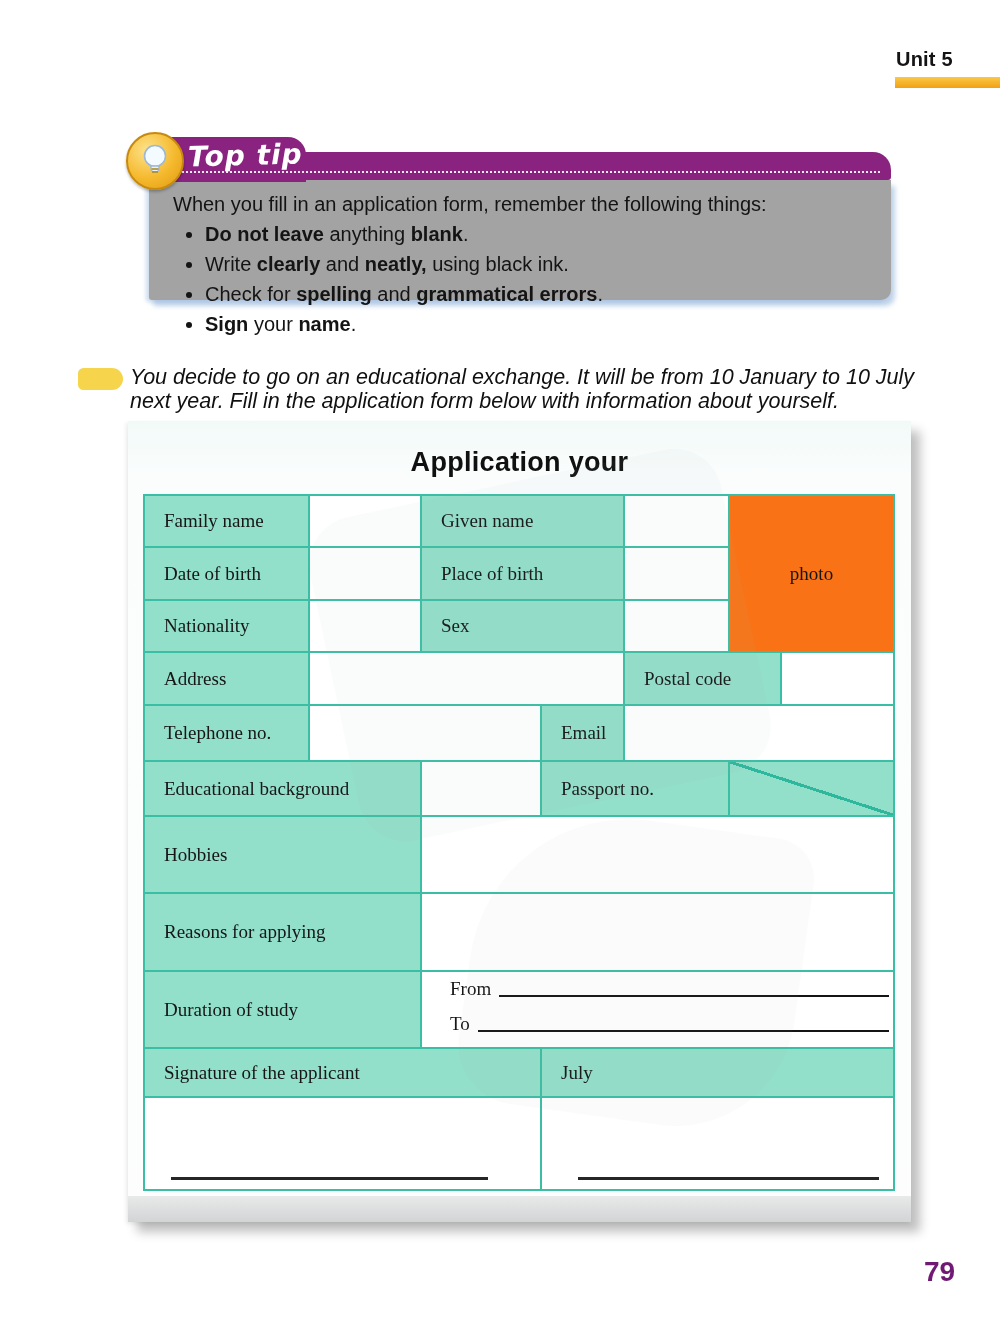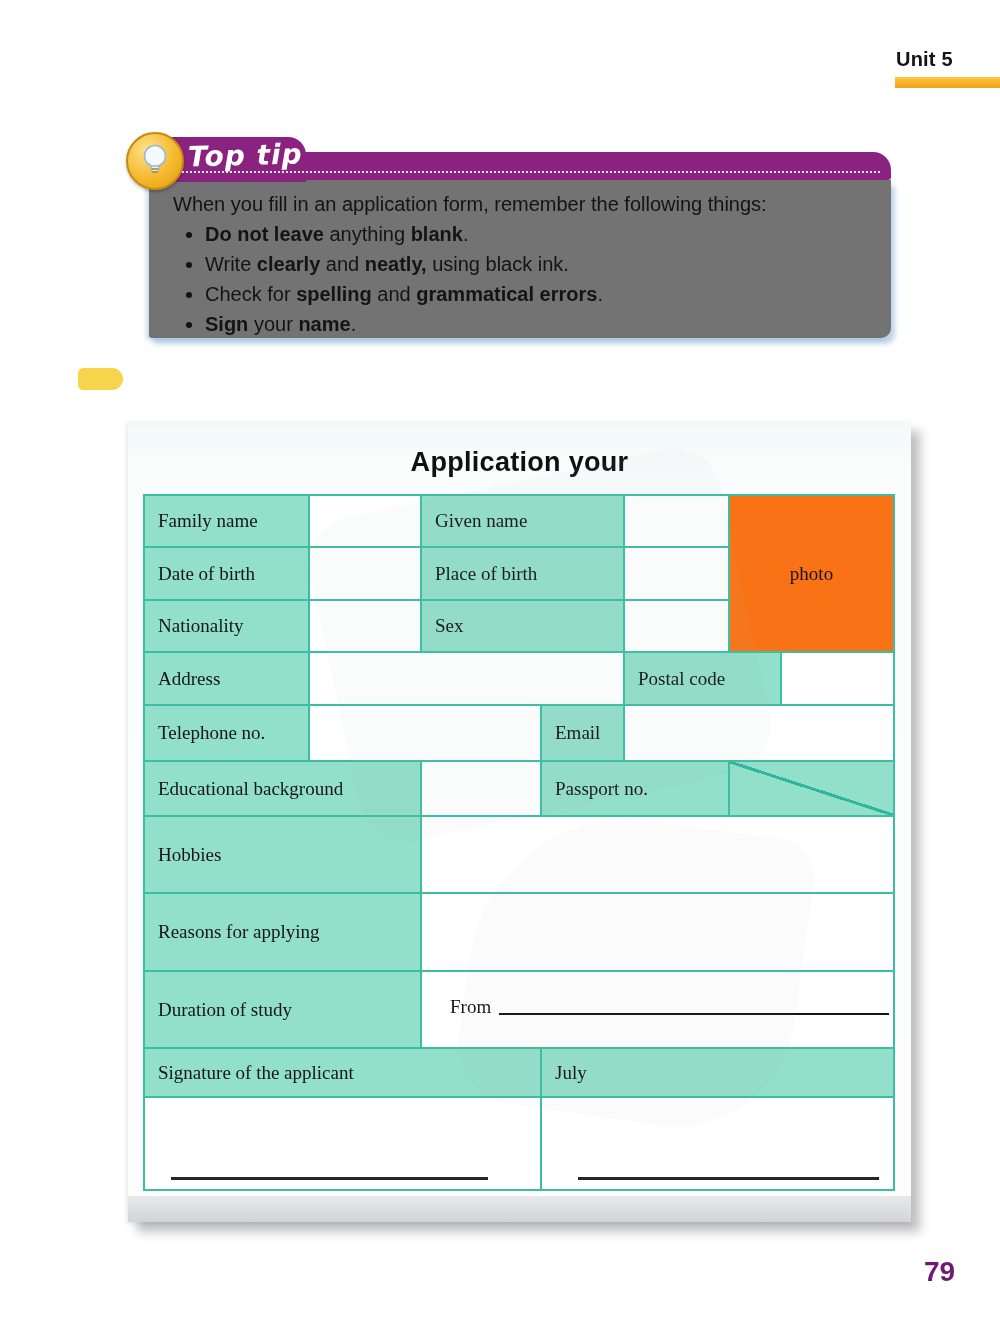--- a/index.html
+++ b/index.html
@@ -22,22 +22,22 @@
              border-top:2px dotted rgba(255,255,255,.9); z-index:4; }
   .tip-title { position:absolute; left:188px; top:139px; z-index:5;
              font-family:"DejaVu Sans", sans-serif; font-style:italic; font-weight:700;
              font-size:28px; color:#ffffff; letter-spacing:1px; transform:rotate(-1.5deg); }
   .bulb-badge { position:absolute; left:126px; top:132px; width:54px; height:54px; border-radius:50%;
              background:radial-gradient(circle at 35% 30%, #fde28a, #f5b92e 55%, #df9a10);
              border:2px solid #c78a0e; z-index:6; display:flex; align-items:center; justify-content:center;
              box-shadow:0 2px 3px rgba(0,0,0,.25); }
 
   
-  .tip-box { position:absolute; left:149px; top:180px; width:742px; height:158px;
-             background:#737373; border-radius:0 0 10px 3px; z-index:1;
+  .tip-box { position:absolute; left:149px; top:180px; width:742px; height:120px;
+             background:#a3a3a3; border-radius:0 0 10px 3px; z-index:1;
              box-shadow:-3px 2px 4px rgba(140,175,215,.45), 4px 6px 5px rgba(140,175,215,.55); }
   .tip-intro { margin:13px 0 0 24px; font-size:20px; color:#141414; }
   .tip-list { margin:7px 0 0 0; padding-left:56px; }
   .tip-list li { font-size:20px; color:#141414; margin-bottom:7px; }
   .tip-list b { font-weight:700; }
 
   
   .ex-marker { position:absolute; left:78px; top:368px; width:45px; height:22px;
              background:#f6d44b; border-radius:6px 12px 12px 6px; }
   .instr { position:absolute; left:130px; top:365px; width:800px; margin:0;
@@ -52,21 +52,21 @@
   .form-title { position:absolute; top:26px; left:0; width:100%; margin:0; text-align:center;
           font-size:27px; font-weight:800; color:#101010; letter-spacing:.3px; }
 
   .grid { position:absolute; left:15px; top:73px; width:750px; height:695px;
           display:grid;
           grid-template-columns:165px 112px 120px 83px 105px 52px 113px;
           grid-template-rows:52px 53px 52px 53px 56px 55px 77px 78px 77px 49px 93px;
           border:1px solid #3bbfa4; background:#ffffff; }
   .cell { border:1px solid #3bbfa4; display:flex; align-items:center;
           font-family:"Liberation Serif", serif; font-size:19px; color:#161616; }
-  .lbl   { background:#92dfca; padding-left:13px; }
+  .lbl   { background:#92dfca; padding-left:19px; }
   .blank { background:#ffffff; }
   .photo { background:#f97316; justify-content:center; }
   .diag  { background:
              linear-gradient(to top right,
                rgba(0,0,0,0) calc(50% - 1.5px), #2fb79d calc(50% - 1.5px),
                #2fb79d calc(50% + 1.5px), rgba(0,0,0,0) calc(50% + 1.5px)),
              #92dfca; }
 
   .r1{grid-row:1}.r2{grid-row:2}.r3{grid-row:3}.r4{grid-row:4}.r5{grid-row:5}.r6{grid-row:6}
   .r7{grid-row:7}.r8{grid-row:8}.r9{grid-row:9}.r10{grid-row:10}.r11{grid-row:11}
@@ -119,20 +119,24 @@
     <p class="tip-intro">When you fill in an application form, remember the following things:</p>
     <ul class="tip-list">
       <li><span></span><b>Do not leave</b><span> anything </span><b>blank</b><span>.</span></li>
       <li><span>Write </span><b>clearly</b><span> and </span><b>neatly,</b><span> using black ink.</span></li>
       <li><span>Check for </span><b>spelling</b><span> and </span><b>grammatical errors</b><span>.</span></li>
       <li><span></span><b>Sign</b><span> your </span><b>name</b><span>.</span></li>
     </ul>
   </div>
 
   <div class="ex-marker"></div>
+  <p class="instr">
+    <span>You decide to go on an educational exchange. It will be from 10 January to 10 July</span><br>
+    <span>next year. Fill in the application form below with information about yourself.</span>
+  </p>
 
   <div class="card">
     <h2 class="form-title">Application your</h2>
 
     <div class="grid">
 
       <div class="cell lbl r1 c1">Family name</div>
       <div class="cell blank r1 c2"></div>
       <div class="cell lbl r1 c3s2">Given name</div>
       <div class="cell blank r1 c5"></div>
@@ -166,20 +170,24 @@
       <div class="cell lbl r7 c1s2">Hobbies</div>
       <div class="cell blank r7 c3s5"></div>
 
       <div class="cell lbl r8 c1s2">Reasons for applying</div>
       <div class="cell blank r8 c3s5"></div>
 
       <div class="cell lbl r9 c1s2">Duration of study</div>
       <div class="cell dur-cell r9 c3s5">
         <div class="dur-row">
           <span>From</span>
+          <span class="dur-line"></span>
+        </div>
+        <div class="dur-row">
+          <span>To</span>
           <span class="dur-line"></span>
         </div>
       </div>
 
       <div class="cell lbl r10 c1s3">Signature of the applicant</div>
       <div class="cell lbl r10 c4s4">July</div>
 
       <div class="cell sig-cell r11 c1s3">
         <span class="sig-line"></span>
       </div>

